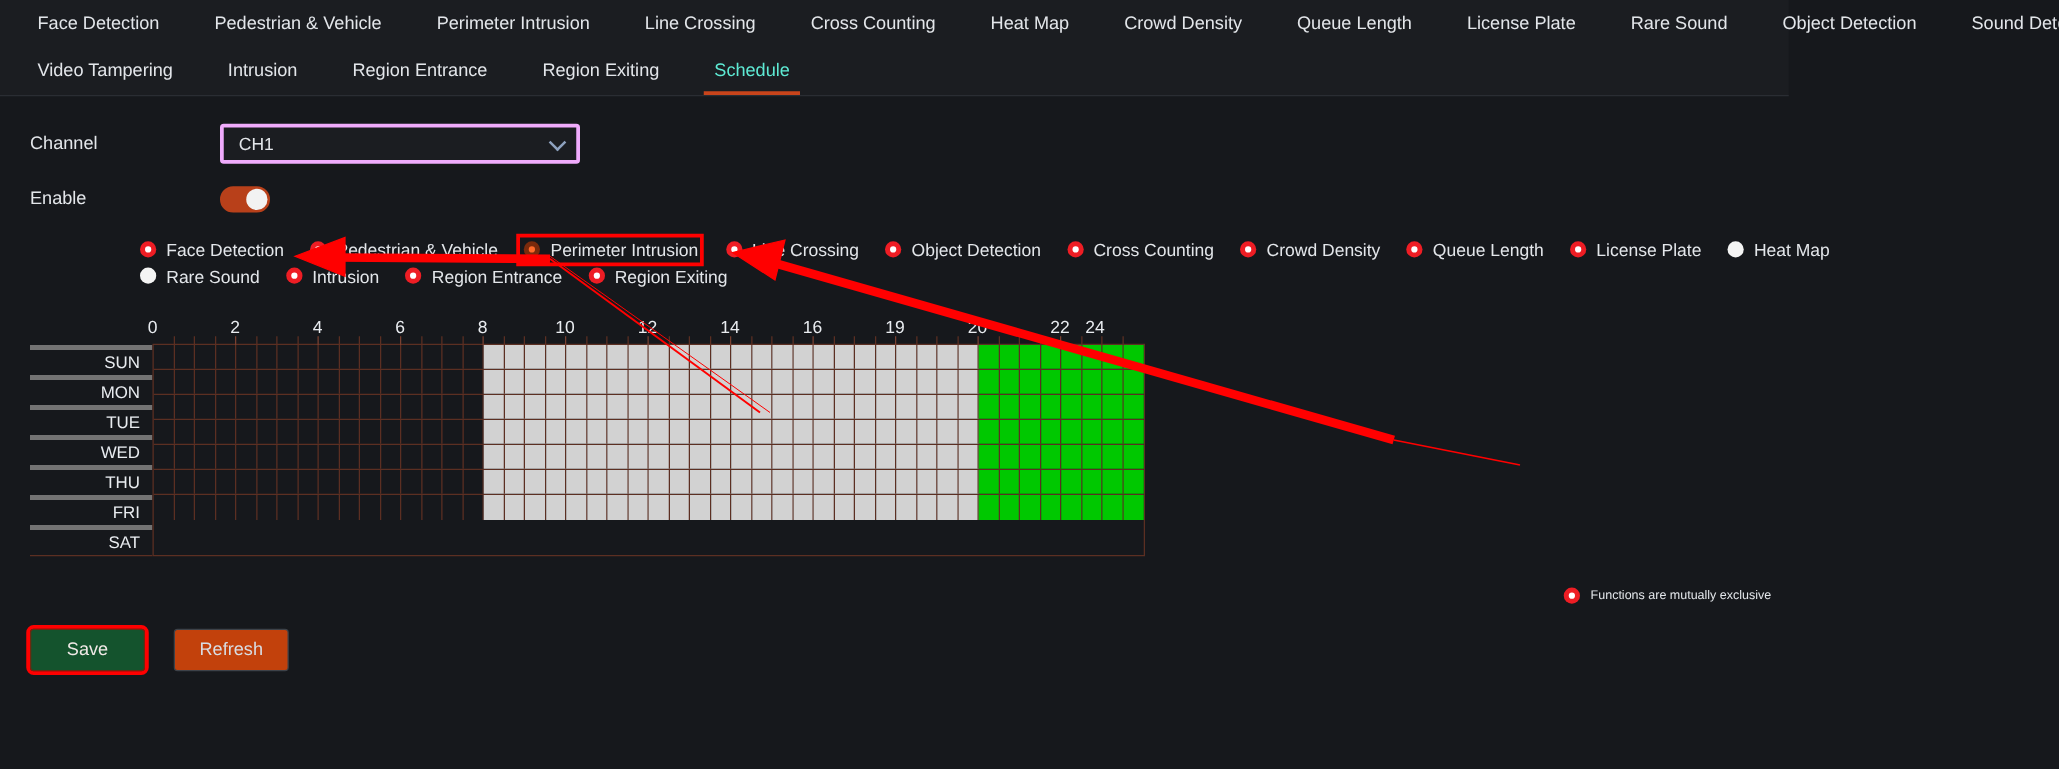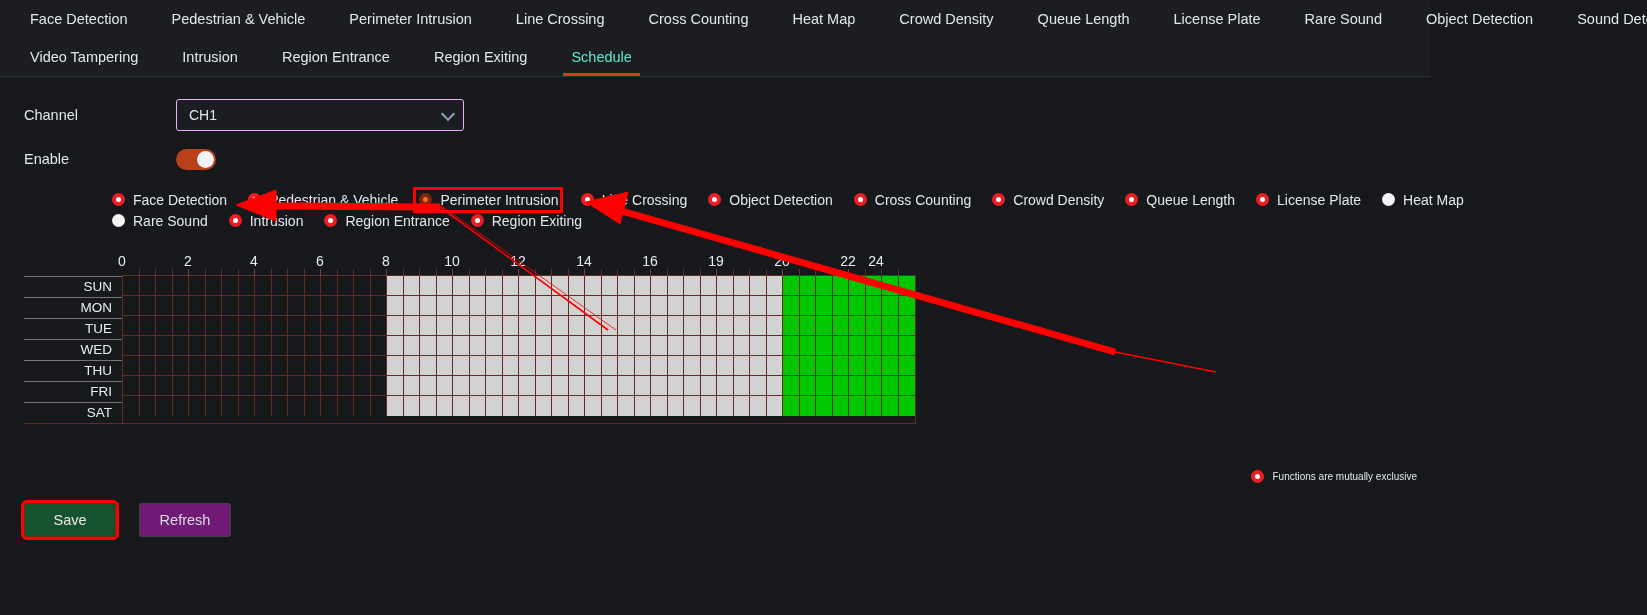--- a/index.html
+++ b/index.html
@@ -49,21 +49,21 @@
   .form-label {
     width: 152px;
     font-size: 14.5px;
     color: #e3e6ea;
   }
   .select {
     position: relative;
     width: 288px;
     height: 32px;
     background: #1b1d21;
-    border: 1px solid #f0abfc;
+    border: 3px solid #f0abfc;
     border-radius: 3px;
     display: flex;
     align-items: center;
     padding: 0 30px 0 12px;
     font-size: 14px;
     color: #e3e6ea;
     cursor: pointer;
   }
   .chev {
     position: absolute; right: 10px; top: 50%;
@@ -150,21 +150,21 @@
     width: 98px;
     padding-top: 1px;
   }
   .daycol .day {
     height: 20px;
     line-height: 20px;
     text-align: right;
     padding-right: 10px;
     font-size: 13.5px;
     color: #e9ecf0;
-    border-top: 1px solid #737373;
+    border-top: 4px solid #737373;
     box-sizing: content-box;
   }
   .daycol .day:last-child { border-bottom: 1px solid #5c2f22; }
   .grid {
     position: relative;
     border: 1px solid #5c2f22;
     border-right: 1px solid #5c2f22;
     background: #16181c;
   }
   .grid-row { display: flex; height: 20px; border-bottom: 1px solid #5c2f22; }
@@ -237,21 +237,21 @@
     cursor: pointer;
   }
   .btn.save {
     background: #14532d;
     color: #f0e9e6;
     border: 1px solid #6d2a10;
     outline: 3px solid #ff0000;
     margin-right: 23px;
   }
   .btn.refresh {
-    background: #701a75;
+    background: #c2410c;
     color: #d8dde4;
     border: 1px solid #3d4249;
   }
 
   
   .anno { position: absolute; left: 0; top: 0; width: 1647px; height: 615px; pointer-events: none; }
 </style>
 </head>
 <body>
 

